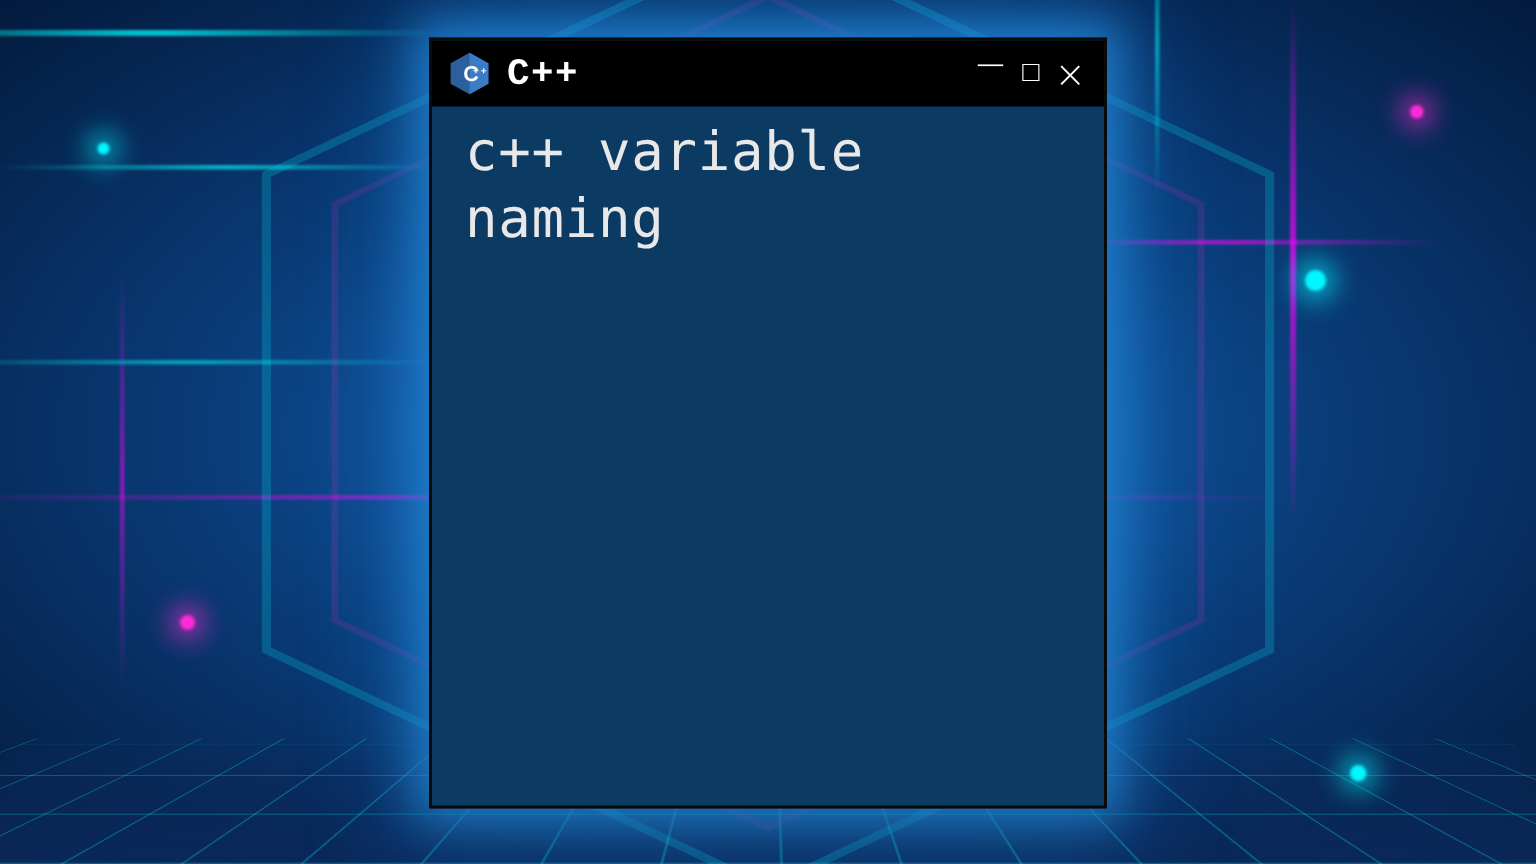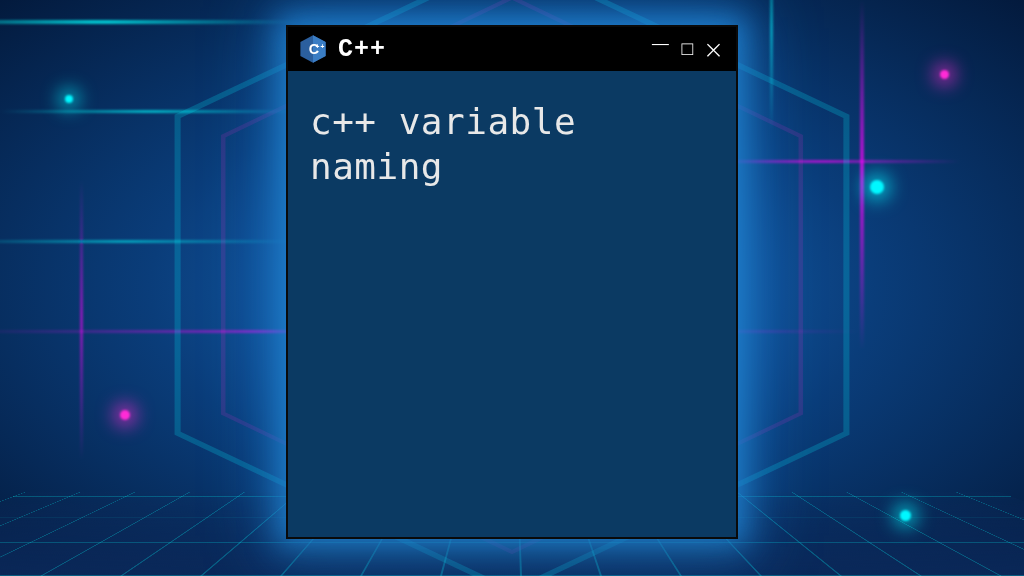--- a/index.html
+++ b/index.html
@@ -144,21 +144,21 @@
       font-family: 'Segoe UI Symbol', 'DejaVu Sans', sans-serif;
       font-weight: 300;
     }
 
     .ctl.min { transform: translateY(-6px); }
     .ctl.max { font-size: 19px; transform: translateY(-1px); }
     .ctl.close { font-size: 25px; }
 
     .content {
       flex: 1;
-      padding: 28px 22px;
+      padding: 8px 22px;
       color: #e8e8e8;
       font-size: 36px;
       line-height: 1.25;
       font-family: 'Consolas', 'DejaVu Sans Mono', 'Courier New', monospace;
       letter-spacing: 0.5px;
       white-space: pre-wrap;
       word-break: break-word;
     }
   </style>
 </head>

